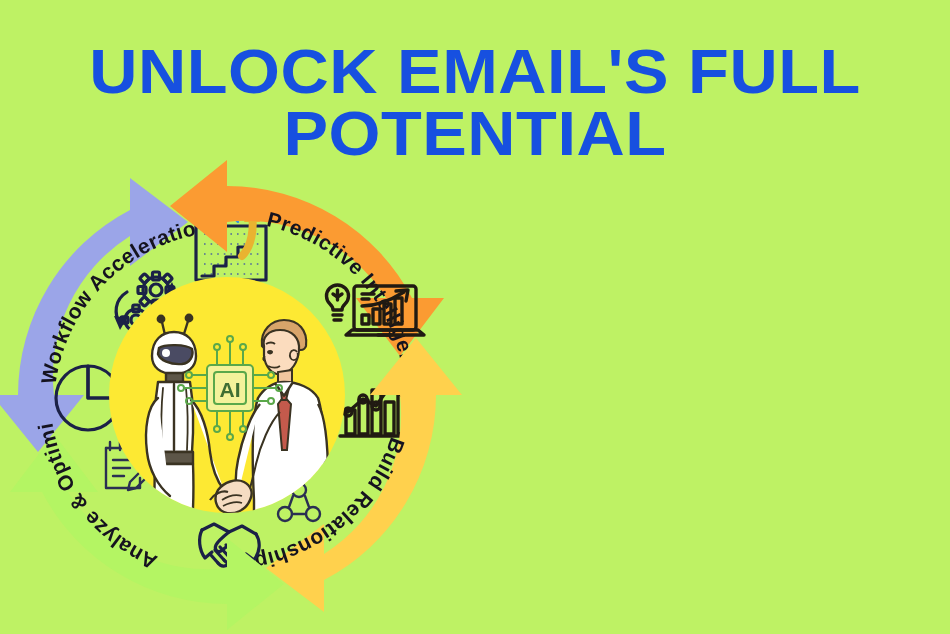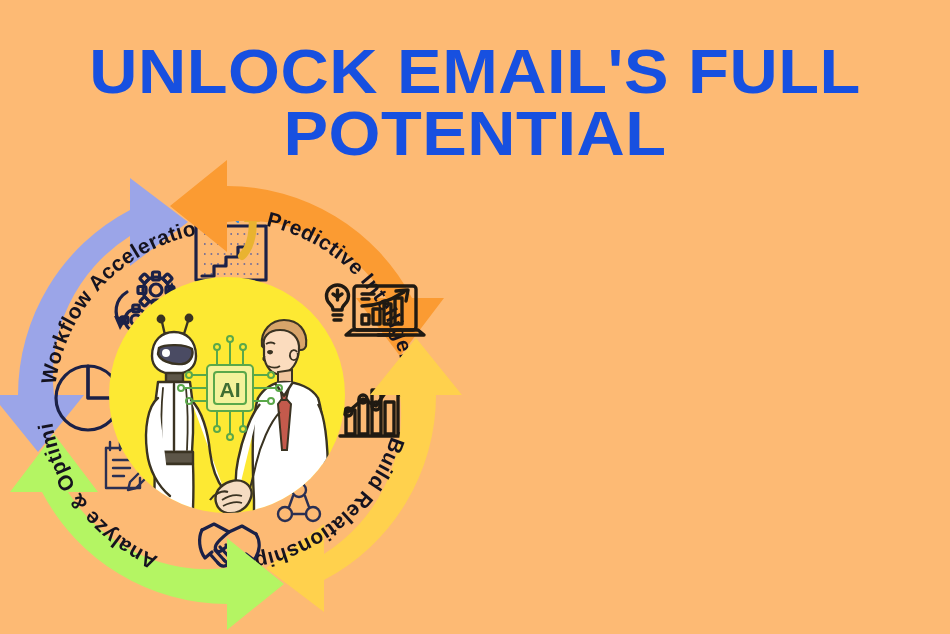--- a/index.html
+++ b/index.html
@@ -6,21 +6,21 @@
   html, body {
     margin: 0;
     padding: 0;
     background: #ffffff;
   }
   #canvas {
     position: relative;
     width: 950px;
     height: 634px;
     overflow: hidden;
-    background: #fdba74;
+    background: #bef264;
     font-family: "Liberation Sans", sans-serif;
   }
   
   #title-block {
     position: absolute;
     left: 0;
     top: 40px;
     width: 950px;
     text-align: center;
     pointer-events: none;

